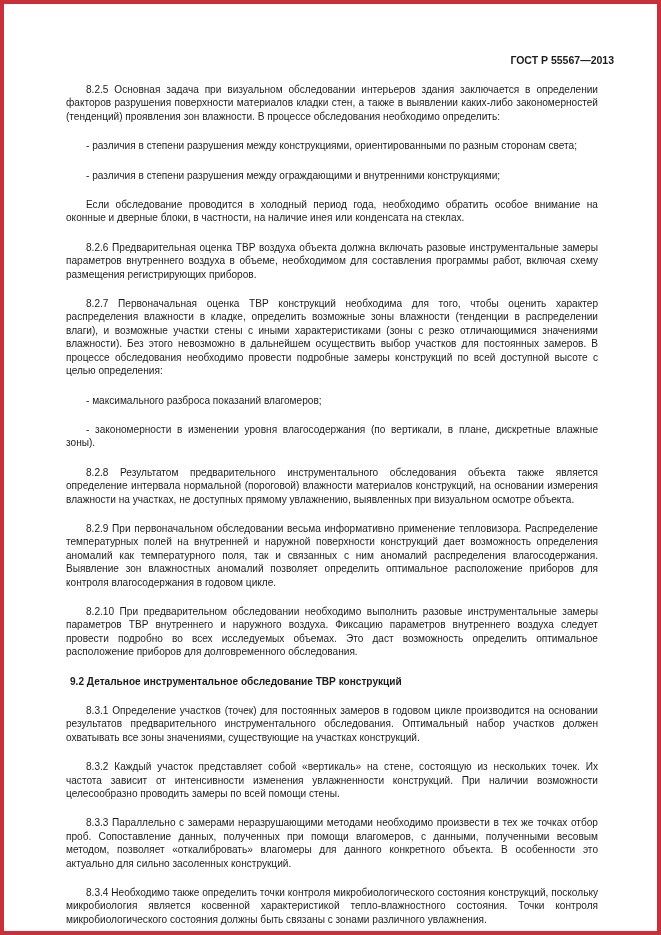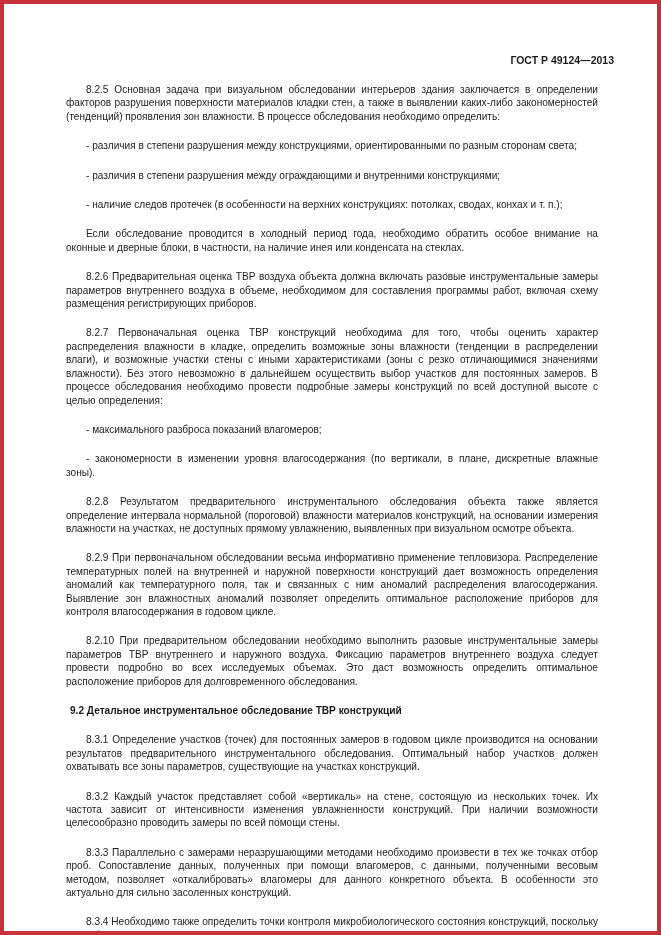--- a/index.html
+++ b/index.html
@@ -45,41 +45,40 @@
     font-size: 10.5px;
   }
 </style>
 </head>
 <body>
 
 <div class="page">
   <div class="inner">
 
     <div class="doc-header">
-      <span>ГОСТ Р 49124—2013</span>
+      <span>ГОСТ Р 55567—2013</span>
     </div>
 
     <div class="doc-body">
       <p class="para">8.2.5 Основная задача при визуальном обследовании интерьеров здания заключается в определении факторов разрушения поверхности материалов кладки стен, а также в выявлении каких-либо закономерностей (тенденций) проявления зон влажности. В процессе обследования необходимо определить:</p>
       <p class="para list">- различия в степени разрушения между конструкциями, ориентированными по разным сторонам света;</p>
       <p class="para list">- различия в степени разрушения между ограждающими и внутренними конструкциями;</p>
-      <p class="para list">- наличие следов протечек (в особенности на верхних конструкциях: потолках, сводах, конхах и т. п.);</p>
       <p class="para">Если обследование проводится в холодный период года, необходимо обратить особое внимание на оконные и дверные блоки, в частности, на наличие инея или конденсата на стеклах.</p>
       <p class="para">8.2.6 Предварительная оценка ТВР воздуха объекта должна включать разовые инструментальные замеры параметров внутреннего воздуха в объеме, необходимом для составления программы работ, включая схему размещения регистрирующих приборов.</p>
       <p class="para">8.2.7 Первоначальная оценка ТВР конструкций необходима для того, чтобы оценить характер распределения влажности в кладке, определить возможные зоны влажности (тенденции в распределении влаги), и возможные участки стены с иными характеристиками (зоны с резко отличающимися значениями влажности). Без этого невозможно в дальнейшем осуществить выбор участков для постоянных замеров. В процессе обследования необходимо провести подробные замеры конструкций по всей доступной высоте с целью определения:</p>
       <p class="para list">- максимального разброса показаний влагомеров;</p>
       <p class="para list">- закономерности в изменении уровня влагосодержания (по вертикали, в плане, дискретные влажные зоны).</p>
       <p class="para">8.2.8 Результатом предварительного инструментального обследования объекта также является определение интервала нормальной (пороговой) влажности материалов конструкций, на основании измерения влажности на участках, не доступных прямому увлажнению, выявленных при визуальном осмотре объекта.</p>
       <p class="para">8.2.9 При первоначальном обследовании весьма информативно применение тепловизора. Распределение температурных полей на внутренней и наружной поверхности конструкций дает возможность определения аномалий как температурного поля, так и связанных с ним аномалий распределения влагосодержания. Выявление зон влажностных аномалий позволяет определить оптимальное расположение приборов для контроля влагосодержания в годовом цикле.</p>
       <p class="para">8.2.10 При предварительном обследовании необходимо выполнить разовые инструментальные замеры параметров ТВР внутреннего и наружного воздуха. Фиксацию параметров внутреннего воздуха следует провести подробно во всех исследуемых объемах. Это даст возможность определить оптимальное расположение приборов для долговременного обследования.</p>
       <p class="para heading">9.2 Детальное инструментальное обследование ТВР конструкций</p>
-      <p class="para">8.3.1 Определение участков (точек) для постоянных замеров в годовом цикле производится на основании результатов предварительного инструментального обследования. Оптимальный набор участков должен охватывать все зоны параметров, существующие на участках конструкций.</p>
+      <p class="para">8.3.1 Определение участков (точек) для постоянных замеров в годовом цикле производится на основании результатов предварительного инструментального обследования. Оптимальный набор участков должен охватывать все зоны значениями, существующие на участках конструкций.</p>
       <p class="para">8.3.2 Каждый участок представляет собой «вертикаль» на стене, состоящую из нескольких точек. Их частота зависит от интенсивности изменения увлажненности конструкций. При наличии возможности целесообразно проводить замеры по всей помощи стены.</p>
       <p class="para">8.3.3 Параллельно с замерами неразрушающими методами необходимо произвести в тех же точках отбор проб. Сопоставление данных, полученных при помощи влагомеров, с данными, полученными весовым методом, позволяет «откалибровать» влагомеры для данного конкретного объекта. В особенности это актуально для сильно засоленных конструкций.</p>
-      <p class="para">8.3.4 Необходимо также определить точки контроля микробиологического состояния конструкций, поскольку микробиология является косвенной характеристикой тепло-влажностного состояния. Точки контроля микробиологического состояния должны целью связаны с зонами различного увлажнения.</p>
+      <p class="para">8.3.4 Необходимо также определить точки контроля микробиологического состояния конструкций, поскольку микробиология является косвенной характеристикой тепло-влажностного состояния. Точки контроля микробиологического состояния должны быть связаны с зонами различного увлажнения.</p>
     </div>
 
     <div class="doc-footer">
       <span>15</span>
     </div>
 
   </div>
 </div>
 
 </body></html>

